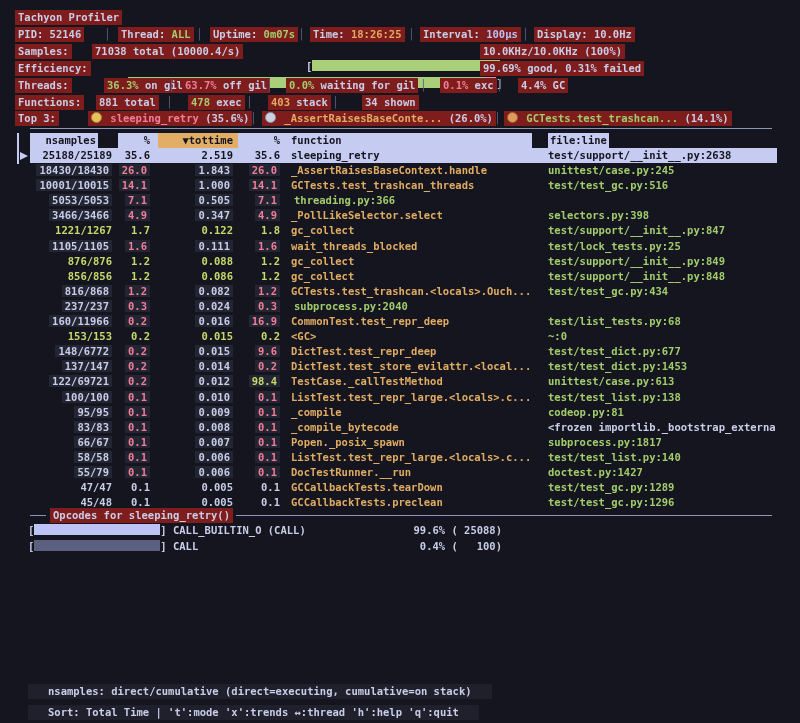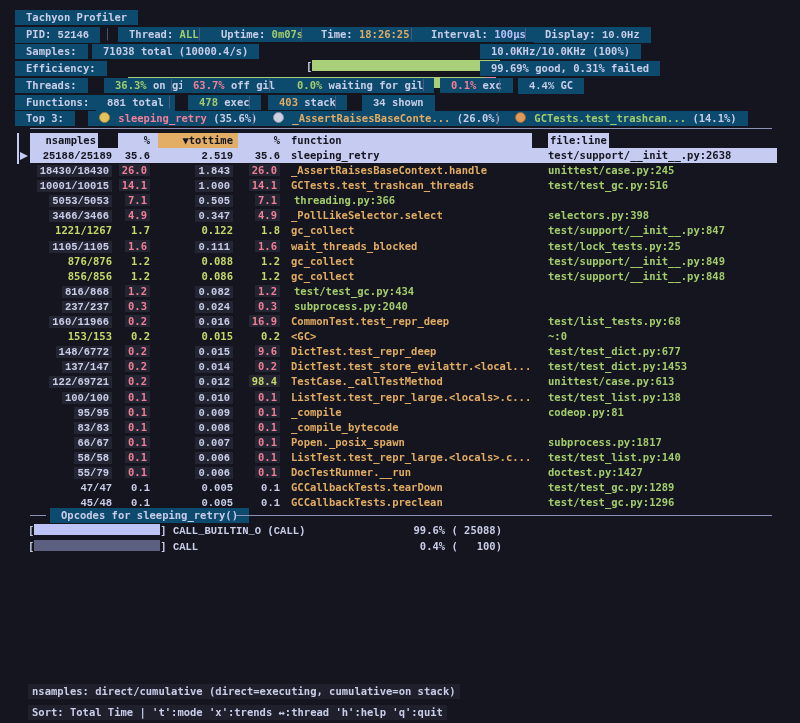--- a/index.html
+++ b/index.html
@@ -1,23 +1,23 @@
 <!DOCTYPE html>
 <html><head>
 <meta charset="utf-8">
 <style>
   html,body{margin:0;padding:0;background:#14151e;}
   .screen{position:relative;width:800px;height:723px;background:#14151e;overflow:hidden;
     font-family:"DejaVu Sans Mono",monospace;font-size:10.5px;font-weight:700;color:#c8cde8;
     line-height:15px;}
   .line{position:absolute;left:0;width:800px;height:15px;}
-  .seg{position:absolute;background:#0c4a6e;padding:0 11px;white-space:pre;}
+  .seg{position:absolute;background:#7f1d1d;padding:0 3px;white-space:pre;}
   .sep{position:absolute;color:#5c6180;}
   .lbl{color:#c8cde8;}
-  .fg{color:#c8cde8;font-family:Liberation Mono, monospace;} .pink{color:#f27e97;} .green{color:#a3cc6c;} .lime{color:#c5da6a;}
+  .fg{color:#c8cde8;} .pink{color:#f27e97;} .green{color:#a3cc6c;} .lime{color:#c5da6a;}
   .orange{color:#e0ab63;} .lav{color:#b8c0f8;}
   .bargroup{position:absolute;white-space:pre;}
   .bracket{color:#c8cde8;}
   .bar{display:inline-block;height:11px;vertical-align:-1px;background:transparent;}
   .bar .fill{display:inline-block;height:11px;vertical-align:top;}
   .rule{position:absolute;border-top:1px solid #8c93b6;height:0;}
   
   .thead,.trow{display:grid;grid-template-columns:88px 40px 80px 48px 254px 260px;position:relative;}
   .thead{position:absolute;left:30px;top:133px;width:672px;height:15px;}
   .rows{position:absolute;left:30px;top:148px;width:770px;}
@@ -42,21 +42,21 @@
   .h6{display:inline-block;background:#c6cbf2;color:#14151e;margin-left:8px;padding:0 2px;height:15px;}
   .selmark{position:absolute;left:17px;top:133px;width:2px;height:31px;background:#c6cbf2;}
   .selarrow{position:absolute;left:20px;top:152px;width:0;height:0;
     border-left:8px solid #c6cbf2;border-top:4.5px solid transparent;border-bottom:4.5px solid transparent;}
   .medal{display:inline-block;width:9px;height:9px;border-radius:50%;vertical-align:-1px;margin-right:2px;}
   .medal.gold{background:#e6c25a;border:1px solid #a8853a;}
   .medal.silver{background:#ccd1e2;border:1px solid #8b90a8;}
   .medal.bronze{background:#e09a5c;border:1px solid #9c6537;}
   .opline{position:absolute;white-space:pre;}
   .oppct{position:absolute;left:380px;width:122px;text-align:right;white-space:pre;}
-  .ftr{position:absolute;left:28px;background:#1f202c;padding:0 4px;white-space:pre;}
+  .ftr{position:absolute;left:28px;background:#1f202c;padding:0 20px;white-space:pre;}
 </style>
 </head>
 <body>
 
 <div class="screen">
 
   <span class="seg" style="left:15px;top:10px">Tachyon Profiler</span>
 
   <div class="line" style="top:27px" id="status-line">
       <span class="seg" style="left: 15px;"><span class="lbl">PID: </span><span class="fg">52146</span></span>
@@ -206,20 +206,21 @@
         <div class="cell c-tt"><span class="lime">0.086</span></div>
         <div class="cell c-p2"><span class="lime">1.2</span></div>
         <div class="cell c-fn"><span class="orange">gc_collect</span></div>
         <div class="cell c-fl"><span class="green">test/support/__init__.py:848</span></div>
       </div>
       <div class="trow">
         <div class="cell c-ns"><span class="fg vbox">816/868</span></div>
         <div class="cell c-p1"><span class="pink vbox">1.2</span></div>
         <div class="cell c-tt"><span class="fg vbox">0.082</span></div>
         <div class="cell c-p2"><span class="pink vbox">1.2</span></div>
+        <div class="cell c-fn"><span class="orange">GCTests.test_trashcan.&lt;locals&gt;.Ouch...</span></div>
         <div class="cell c-fl"><span class="green">test/test_gc.py:434</span></div>
       </div>
       <div class="trow">
         <div class="cell c-ns"><span class="fg vbox">237/237</span></div>
         <div class="cell c-p1"><span class="pink vbox">0.3</span></div>
         <div class="cell c-tt"><span class="fg vbox">0.024</span></div>
         <div class="cell c-p2"><span class="pink vbox">0.3</span></div>
         <div class="cell c-fl"><span class="green">subprocess.py:2040</span></div>
       </div>
       <div class="trow">
@@ -277,20 +278,21 @@
         <div class="cell c-p2"><span class="pink vbox">0.1</span></div>
         <div class="cell c-fn"><span class="orange">_compile</span></div>
         <div class="cell c-fl"><span class="green">codeop.py:81</span></div>
       </div>
       <div class="trow">
         <div class="cell c-ns"><span class="fg vbox">83/83</span></div>
         <div class="cell c-p1"><span class="pink vbox">0.1</span></div>
         <div class="cell c-tt"><span class="fg vbox">0.008</span></div>
         <div class="cell c-p2"><span class="pink vbox">0.1</span></div>
         <div class="cell c-fn"><span class="orange">_compile_bytecode</span></div>
+        <div class="cell c-fl"><span class="fg">&lt;frozen importlib._bootstrap_externa</span></div>
       </div>
       <div class="trow">
         <div class="cell c-ns"><span class="fg vbox">66/67</span></div>
         <div class="cell c-p1"><span class="pink vbox">0.1</span></div>
         <div class="cell c-tt"><span class="fg vbox">0.007</span></div>
         <div class="cell c-p2"><span class="pink vbox">0.1</span></div>
         <div class="cell c-fn"><span class="orange">Popen._posix_spawn</span></div>
         <div class="cell c-fl"><span class="green">subprocess.py:1817</span></div>
       </div>
       <div class="trow">

